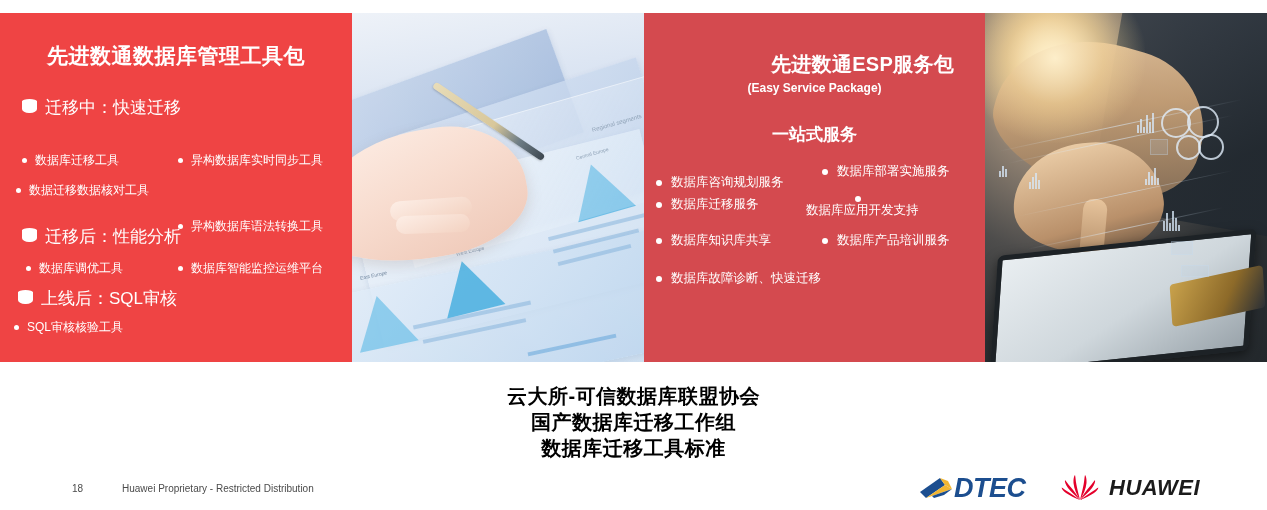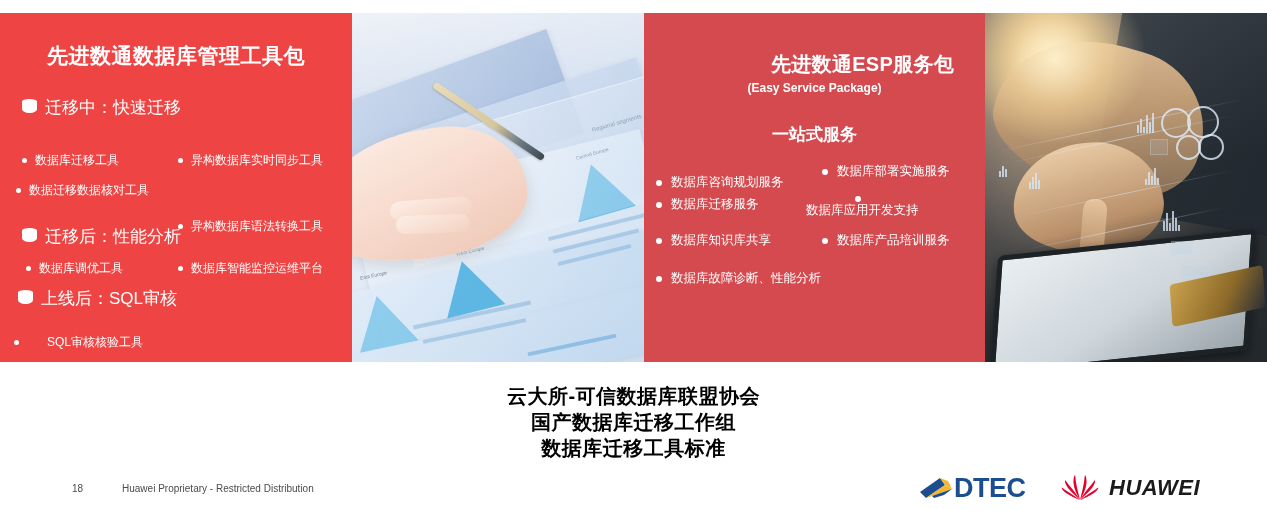--- a/index.html
+++ b/index.html
@@ -337,20 +337,21 @@
     position: absolute;
     left: 918px; top: 472px;
     width: 125px; height: 32px;
     display: flex;
     align-items: center;
   }
   .dtec-mark { position: relative; width: 40px; height: 24px; flex: none; }
   .dtec-word {
     font-size: 27px;
     font-weight: bold;
+    font-style: italic;
     color: #1c4e8f;
     letter-spacing: -.5px;
     margin-left: -4px;
     line-height: 1;
   }
 
   .logo-huawei {
     position: absolute;
     left: 1060px; top: 471px;
     width: 140px; height: 34px;
@@ -510,21 +511,21 @@
       </div>
 
       <div class="sec-head h3">
         <span class="db-icon">
             <i class="top"></i>
             <i class="body"></i>
           </span>
         <span>上线后：SQL审核</span>
       </div>
 
-      <div class="bullet-row" style="left:14px;top:321px;gap:20px;">
+      <div class="bullet-row" style="left:14px;top:306px;">
         <span class="bullet"></span>
         <span class="bl-txt">SQL审核核验工具</span>
       </div>
     </div>
 
     <div class="panel-red">
       <div class="r-title">先进数通ESP服务包</div>
       <div class="r-sub">(Easy Service Package)</div>
       <div class="r-tag">一站式服务</div>
 
@@ -547,21 +548,21 @@
       <div class="r-bullet-row" style="left:12px;top:219px;">
         <span class="r-bullet"></span>
         <span class="r-txt">数据库知识库共享</span>
       </div>
       <div class="r-bullet-row" style="left:178px;top:219px;">
         <span class="r-bullet"></span>
         <span class="r-txt">数据库产品培训服务</span>
       </div>
       <div class="r-bullet-row" style="left:12px;top:257px;">
         <span class="r-bullet"></span>
-        <span class="r-txt">数据库故障诊断、性能分析</span>
+        <span class="r-txt">数据库故障诊断、快速迁移</span>
       </div>
     </div>
 
   </div>
 
   <div class="caption">
     <div>云大所-可信数据库联盟协会</div>
     <div>国产数据库迁移工作组</div>
     <div>数据库迁移工具标准</div>
   </div>

